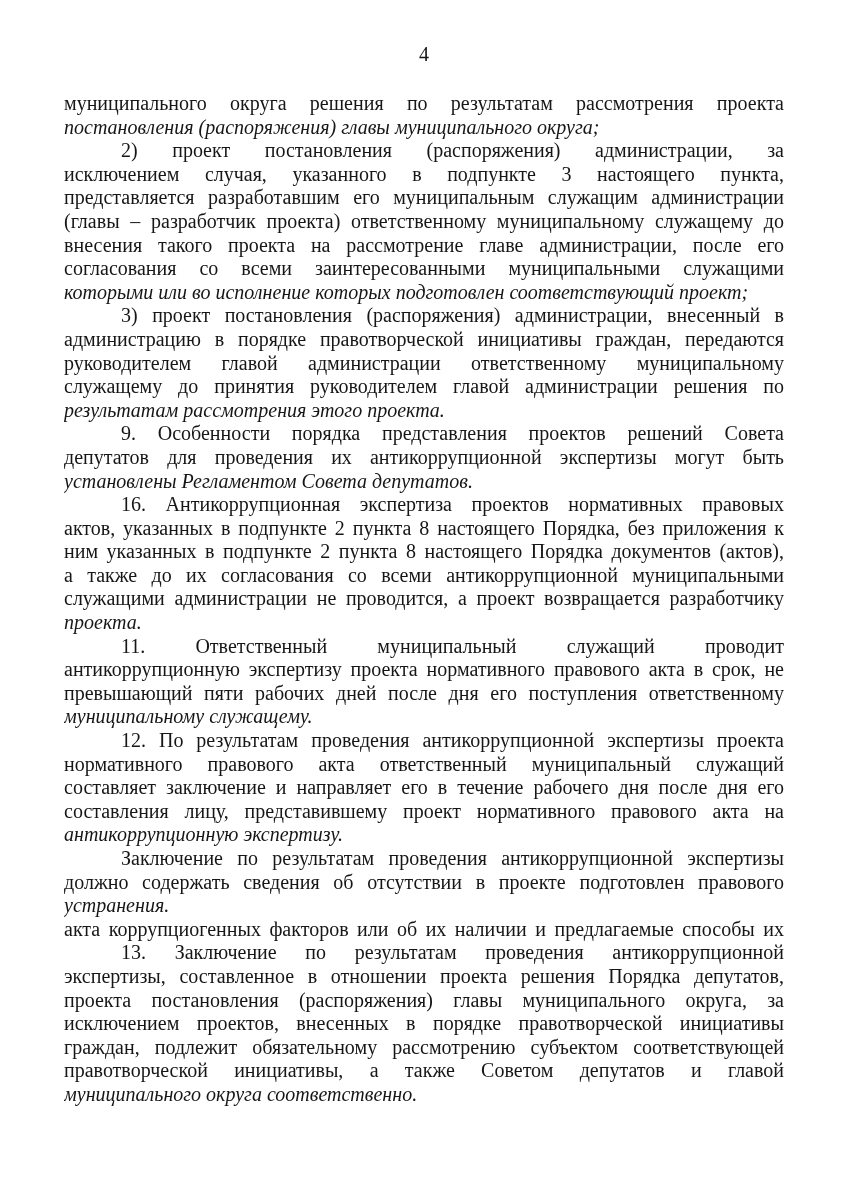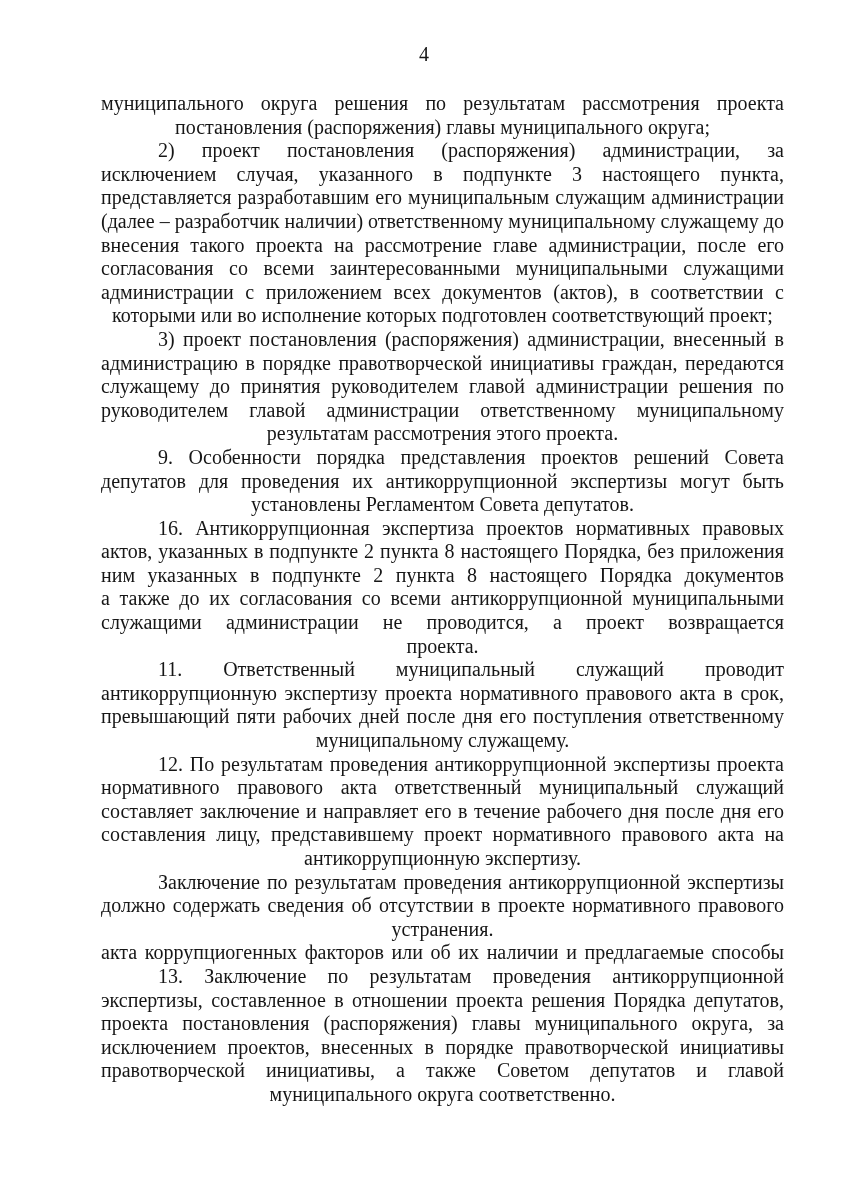--- a/index.html
+++ b/index.html
@@ -30,63 +30,62 @@
   .para {
     margin: 0;
     padding: 0;
   }
   .line {
     height: 23.6px;
     line-height: 23.6px;
     overflow: hidden;
     text-align: justify;
     white-space: normal;
-    margin-left: 37px;
   }
   
   .line.fill::after {
     content: "";
     display: inline-block;
     width: 100%;
     height: 0;
   }
   .line.first {
     text-indent: 57px;
   }
   .line.last {
-    text-align: center;
+    text-align: left;
+    font-style: italic;
   }
 </style>
 </head>
 <body>
 
 <div class="page">
   <div class="page-header">
     <span>4</span>
   </div>
   <div class="doc-body">
       <div class="para">
         <div class="line fill">муниципального округа решения по результатам рассмотрения проекта</div>
         <div class="line last">постановления (распоряжения) главы муниципального округа;</div>
       </div>
       <div class="para">
         <div class="line fill first">2) проект постановления (распоряжения) администрации, за</div>
         <div class="line fill">исключением случая, указанного в подпункте 3 настоящего пункта,</div>
         <div class="line fill">представляется разработавшим его муниципальным служащим администрации</div>
-        <div class="line fill">(далее – разработчик наличии) ответственному муниципальному служащему до</div>
+        <div class="line fill">(главы – разработчик проекта) ответственному муниципальному служащему до</div>
         <div class="line fill">внесения такого проекта на рассмотрение главе администрации, после его</div>
         <div class="line fill">согласования со всеми заинтересованными муниципальными служащими</div>
-        <div class="line fill">администрации с приложением всех документов (актов), в соответствии с</div>
         <div class="line last">которыми или во исполнение которых подготовлен соответствующий проект;</div>
       </div>
       <div class="para">
         <div class="line fill first">3) проект постановления (распоряжения) администрации, внесенный в</div>
         <div class="line fill">администрацию в порядке правотворческой инициативы граждан, передаются</div>
+        <div class="line fill">руководителем главой администрации ответственному муниципальному</div>
         <div class="line fill">служащему до принятия руководителем главой администрации решения по</div>
-        <div class="line fill">руководителем главой администрации ответственному муниципальному</div>
         <div class="line last">результатам рассмотрения этого проекта.</div>
       </div>
       <div class="para">
         <div class="line fill first">9. Особенности порядка представления проектов решений Совета</div>
         <div class="line fill">депутатов для проведения их антикоррупционной экспертизы могут быть</div>
         <div class="line last">установлены Регламентом Совета депутатов.</div>
       </div>
       <div class="para">
         <div class="line fill first">16. Антикоррупционная экспертиза проектов нормативных правовых</div>
         <div class="line fill">актов, указанных в подпункте 2 пункта 8 настоящего Порядка, без приложения к</div>
@@ -103,26 +102,27 @@
       </div>
       <div class="para">
         <div class="line fill first">12. По результатам проведения антикоррупционной экспертизы проекта</div>
         <div class="line fill">нормативного правового акта ответственный муниципальный служащий</div>
         <div class="line fill">составляет заключение и направляет его в течение рабочего дня после дня его</div>
         <div class="line fill">составления лицу, представившему проект нормативного правового акта на</div>
         <div class="line last">антикоррупционную экспертизу.</div>
       </div>
       <div class="para">
         <div class="line fill first">Заключение по результатам проведения антикоррупционной экспертизы</div>
-        <div class="line fill">должно содержать сведения об отсутствии в проекте нормативного правового</div>
+        <div class="line fill">должно содержать сведения об отсутствии в проекте подготовлен правового</div>
         <div class="line last">устранения.</div>
         <div class="line fill">акта коррупциогенных факторов или об их наличии и предлагаемые способы их</div>
       </div>
       <div class="para">
         <div class="line fill first">13. Заключение по результатам проведения антикоррупционной</div>
         <div class="line fill">экспертизы, составленное в отношении проекта решения Порядка депутатов,</div>
         <div class="line fill">проекта постановления (распоряжения) главы муниципального округа, за</div>
         <div class="line fill">исключением проектов, внесенных в порядке правотворческой инициативы</div>
+        <div class="line fill">граждан, подлежит обязательному рассмотрению субъектом соответствующей</div>
         <div class="line fill">правотворческой инициативы, а также Советом депутатов и главой</div>
         <div class="line last">муниципального округа соответственно.</div>
       </div>
     </div>
 </div>
 
 </body></html>

